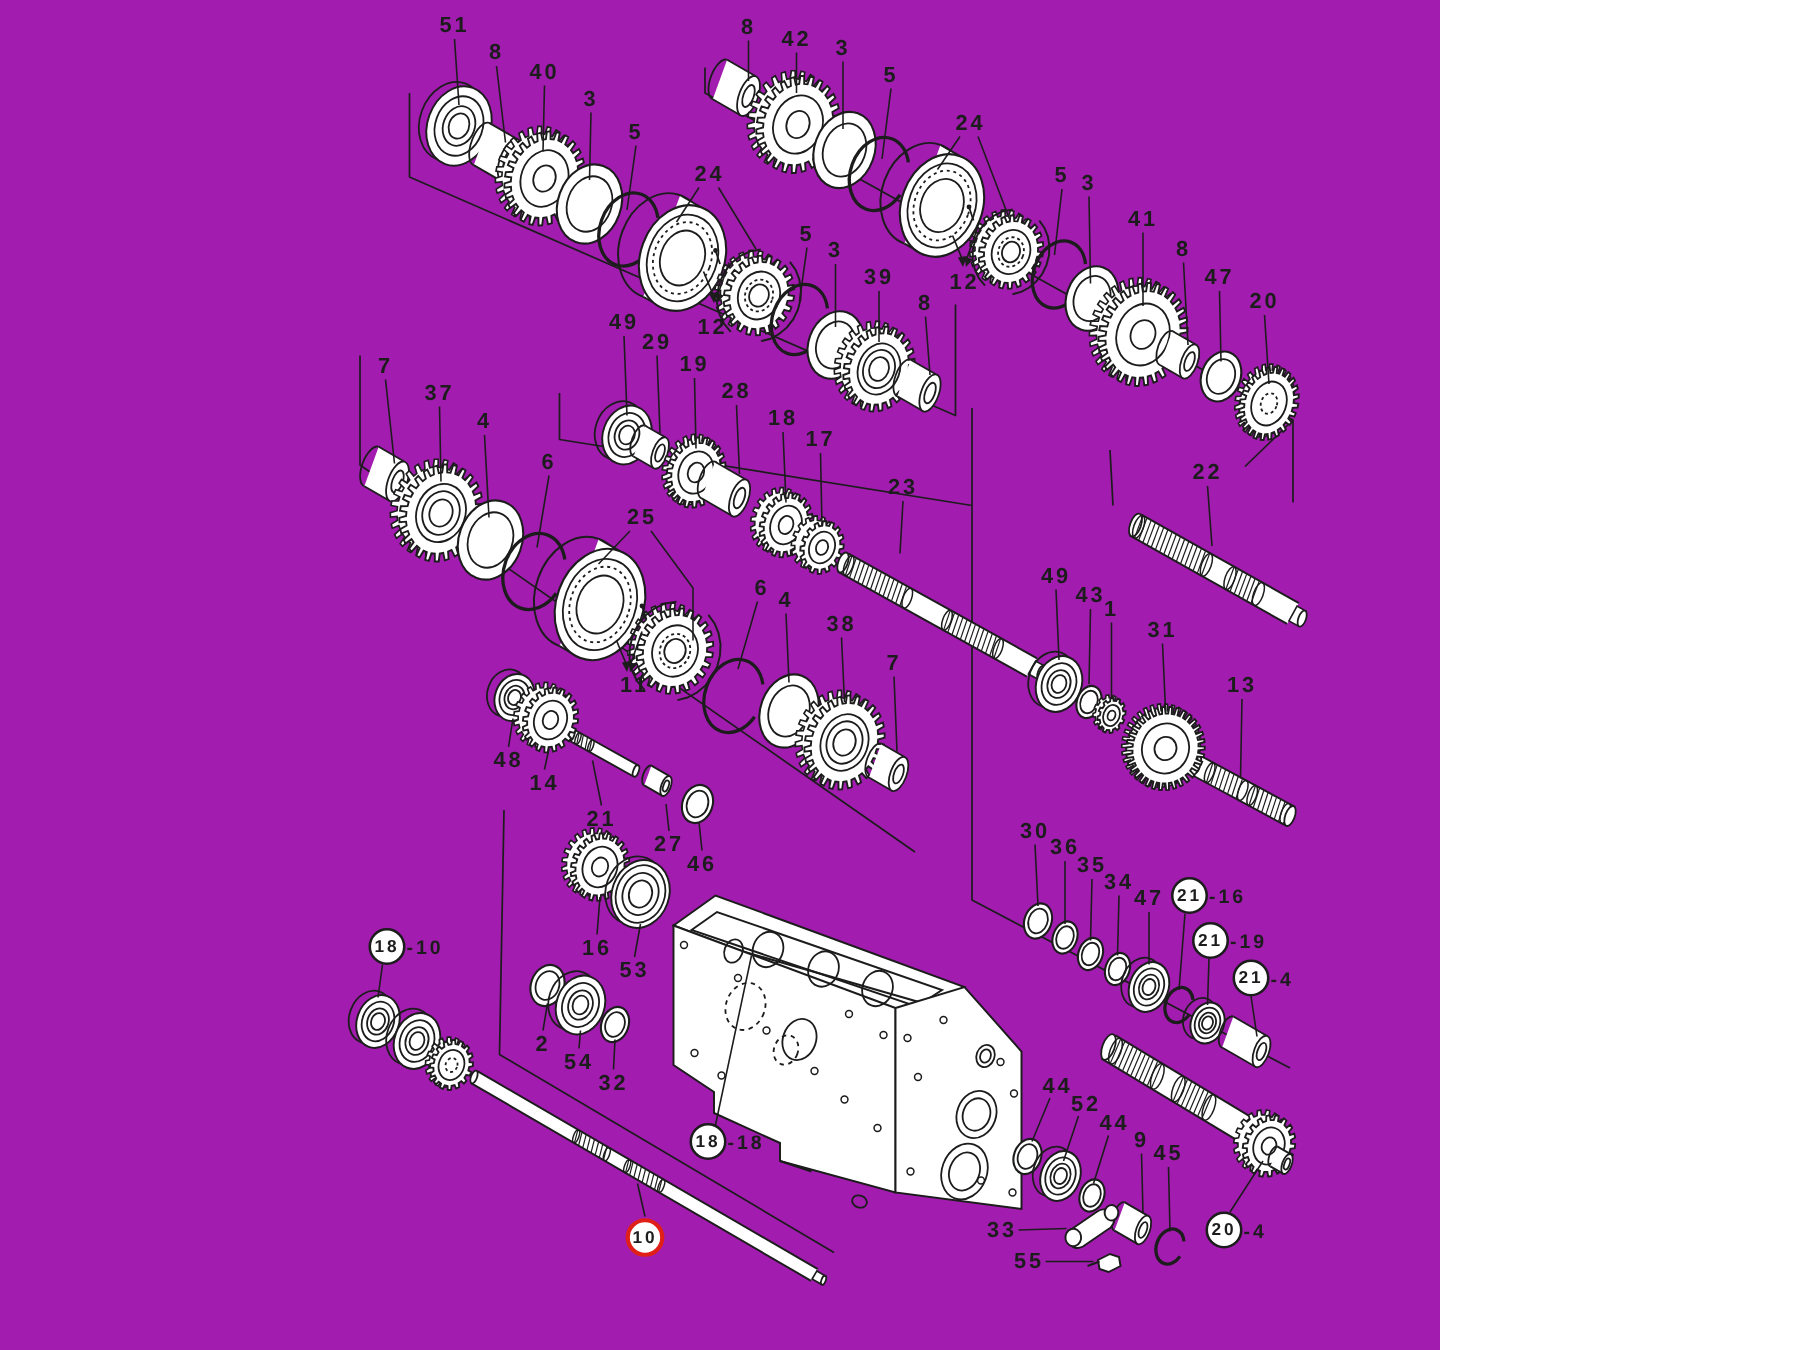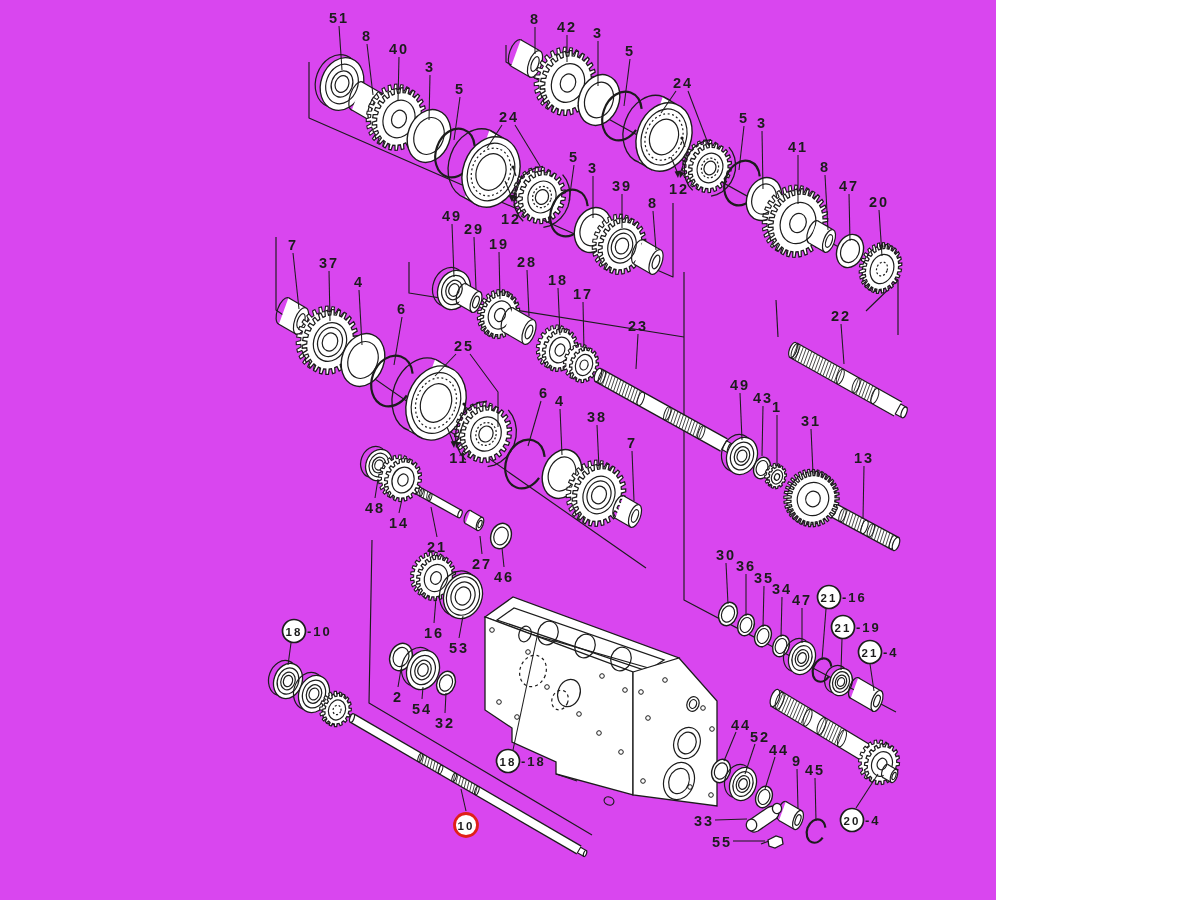--- a/index.html
+++ b/index.html
@@ -1,16 +1,16 @@
 <!DOCTYPE html>
 <html><head>
 <meta charset="utf-8">
 <style>
   html,body{margin:0;padding:0;background:#ffffff;}
-  .canvas{position:relative;width:960px;height:900px;background:#d946ef;overflow:hidden;padding-left:36px;}
+  .canvas{position:relative;width:960px;height:900px;background:#a21caf;overflow:hidden;}
   svg text{font-family:"Liberation Sans","DejaVu Sans",sans-serif;fill:#1c1c1c;}
   .lbl{letter-spacing:2px;font-weight:bold;}
 </style>
 </head>
 <body>
 
 <div class="canvas">
   <svg id="diagram-svg" width="1200" height="900" viewBox="0 0 1200 900">
       <g>
         <polyline points="273,62 273,118 637,277 637,203" fill="none" stroke="#1c1c1c" stroke-width="1.15" stroke-linejoin="round"></polyline>

